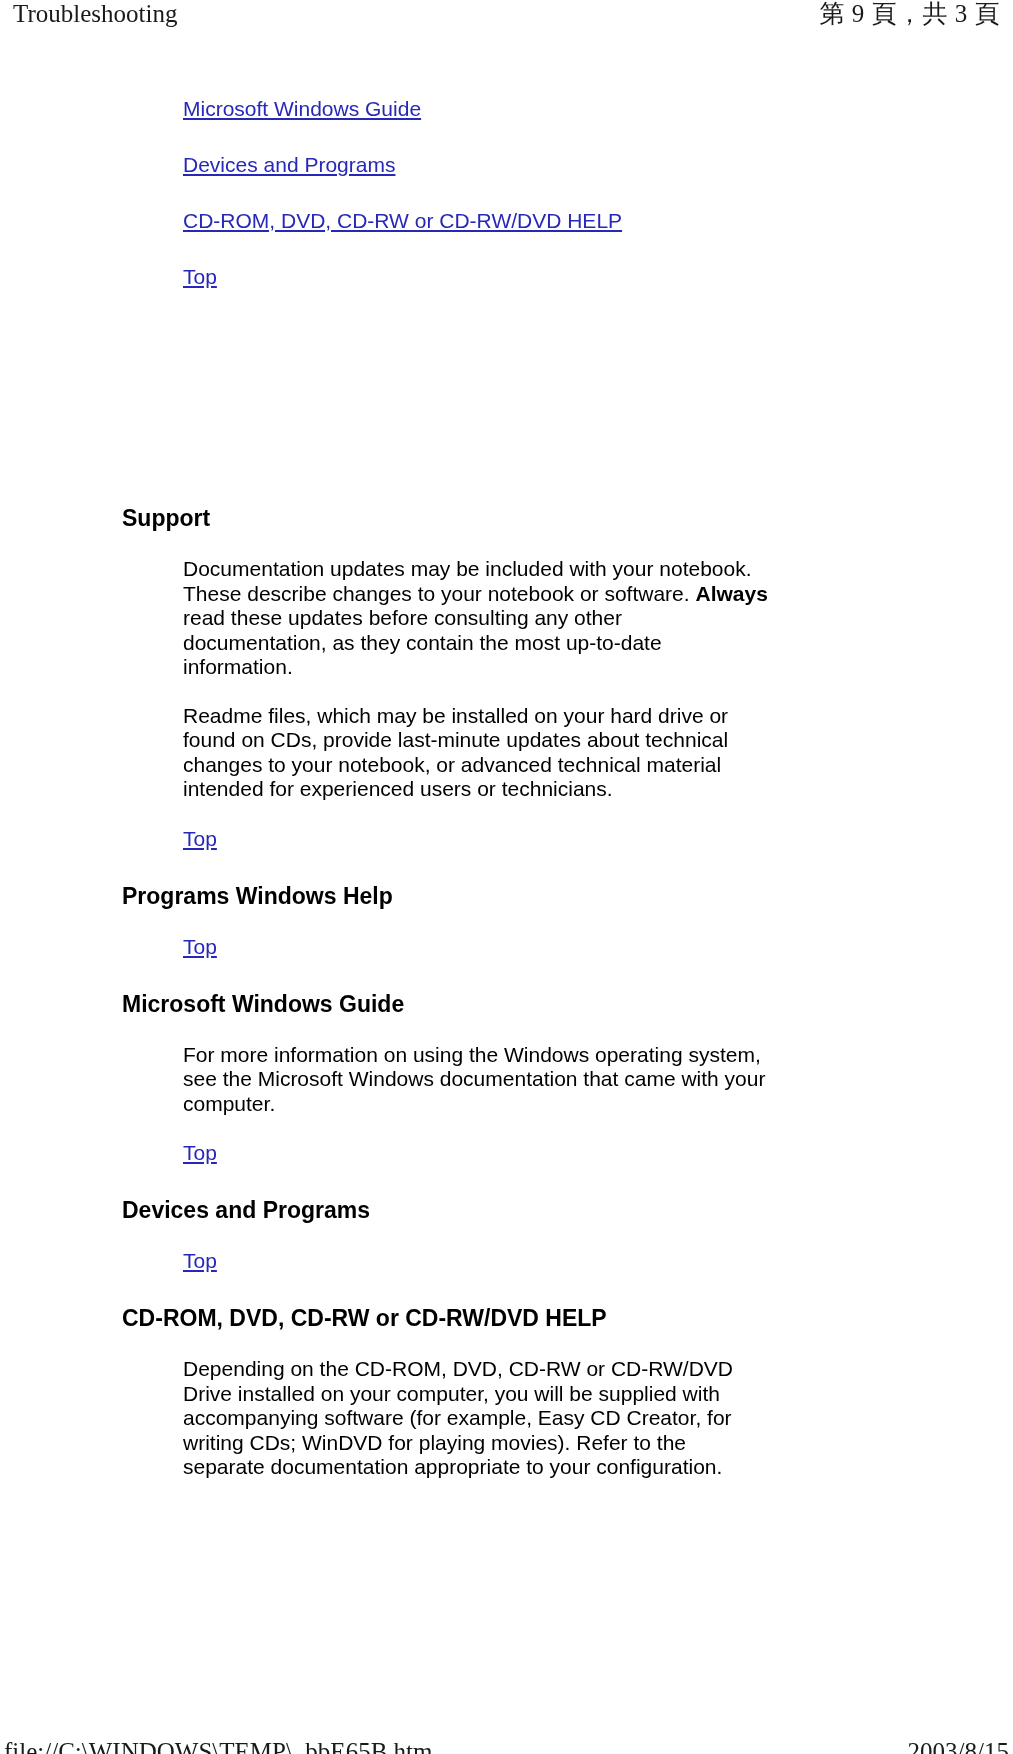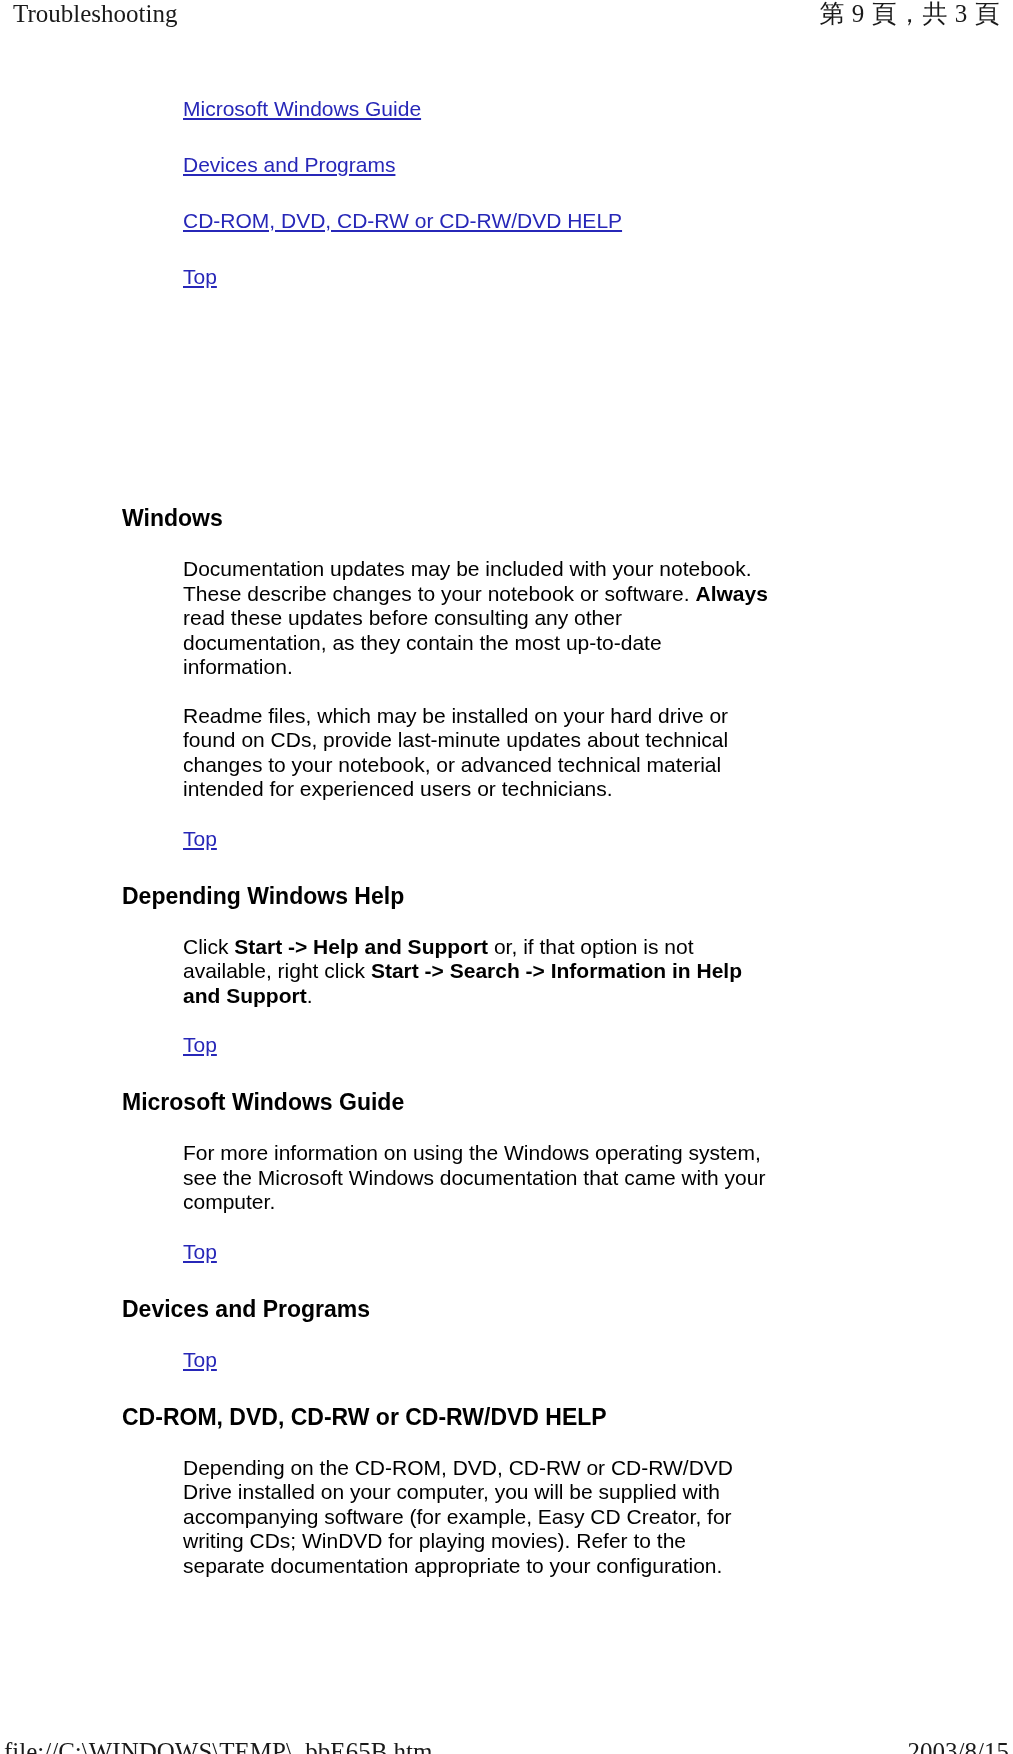--- a/index.html
+++ b/index.html
@@ -148,40 +148,37 @@
       <a class="link" href="#">CD-ROM, DVD, CD-RW or CD-RW/DVD HELP</a>
     </div>
     <div class="toc-row">
       <a class="link" href="#">Top</a>
     </div>
   </div>
 
   <div class="sections">
 
     <div class="section">
-      <h2 class="section-title">Windows</h2>
+      <h2 class="section-title">Support</h2>
       <div class="section-body">
         <p class="para">
           <span>Documentation updates may be included with your notebook. These describe changes to your notebook or software. </span><b>Always</b><span> read these updates before consulting any other documentation, as they contain the most up-to-date information.</span>
         </p>
         <p class="para">
           <span>Readme files, which may be installed on your hard drive or found on CDs, provide last-minute updates about technical changes to your notebook, or advanced technical material intended for experienced users or technicians.</span>
         </p>
         <div class="top-link-row">
           <a class="link" href="#">Top</a>
         </div>
       </div>
     </div>
 
     <div class="section">
-      <h2 class="section-title">Depending Windows Help</h2>
-      <div class="section-body">
-        <p class="para">
-          <span>Click </span><b>Start -&gt; Help and Support</b><span> or, if that option is not available, right click </span><b>Start -&gt; Search -&gt; Information in Help and Support</b><span>.</span>
-        </p>
+      <h2 class="section-title">Programs Windows Help</h2>
+      <div class="section-body">
         <div class="top-link-row">
           <a class="link" href="#">Top</a>
         </div>
       </div>
     </div>
 
     <div class="section">
       <h2 class="section-title">Microsoft Windows Guide</h2>
       <div class="section-body">
         <p class="para">

